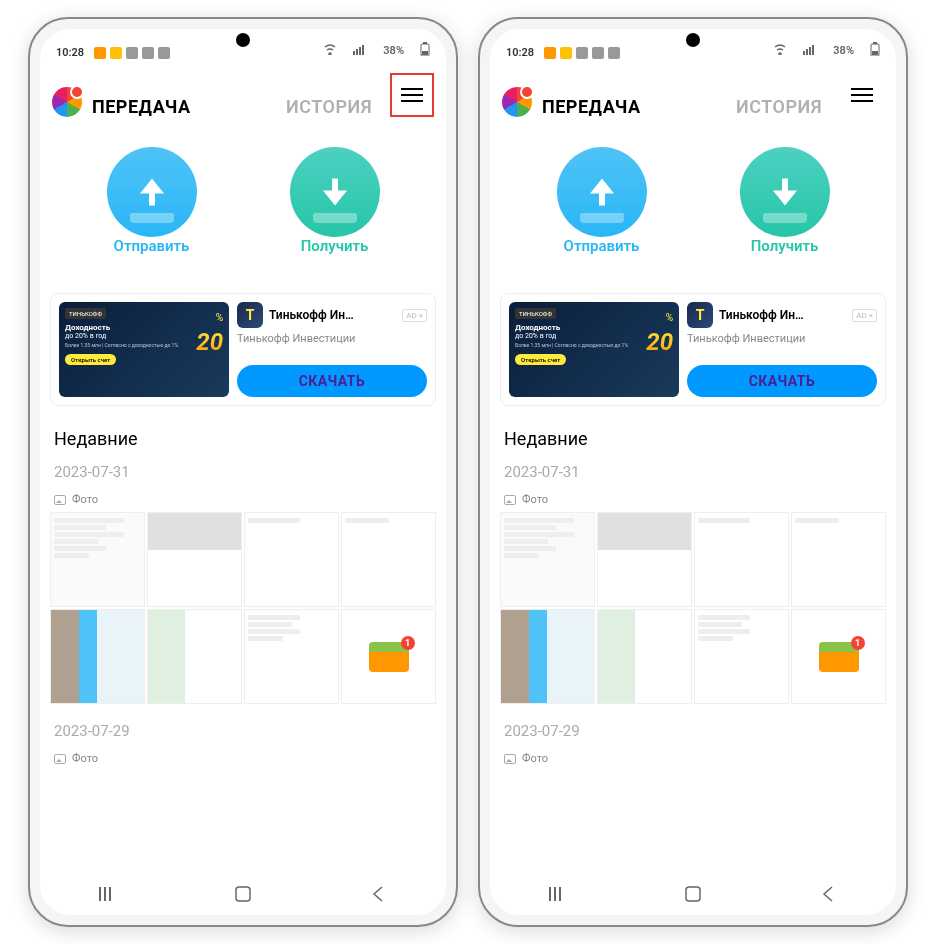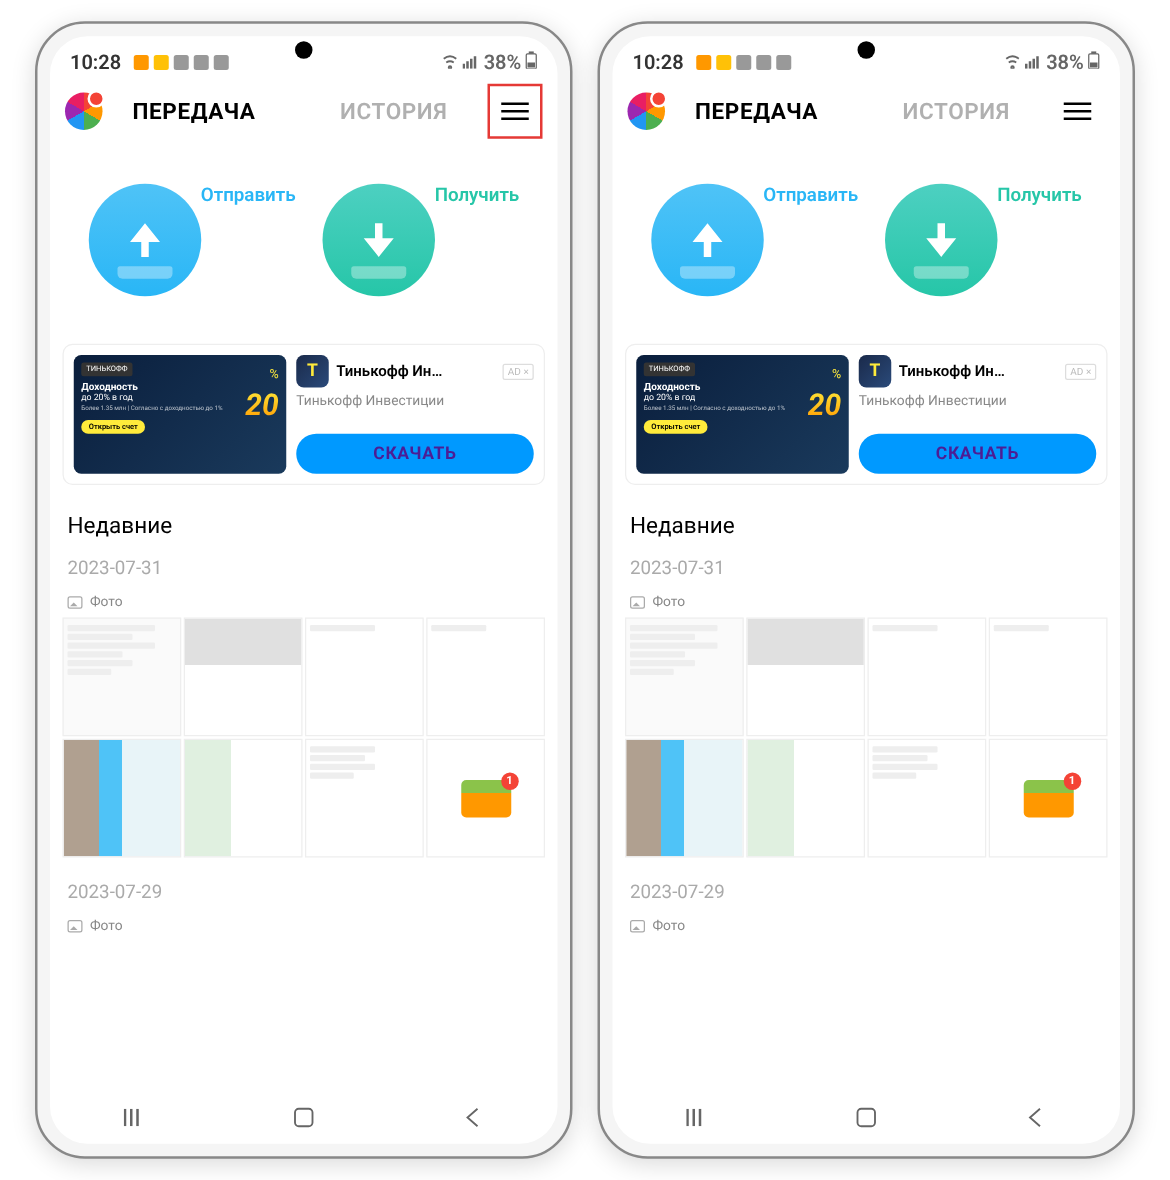--- a/index.html
+++ b/index.html
@@ -1,38 +1,38 @@
 <!DOCTYPE html>
 <html><head>
 <meta charset="utf-8">
 <style>
   *{box-sizing:border-box;margin:0;padding:0;font-family:-apple-system,BlinkMacSystemFont,"Segoe UI",Roboto,Arial,sans-serif}
   body{background:#fff;width:936px;height:944px;display:flex;gap:20px;justify-content:center;align-items:center}
   .phone{width:430px;height:910px;background:#f5f5f5;border-radius:40px;border:2px solid #888;padding:10px;position:relative;box-shadow:0 4px 20px rgba(0,0,0,0.15)}
   .screen{width:100%;height:100%;background:#fff;border-radius:30px;overflow:hidden;position:relative;display:flex;flex-direction:column}
   .notch{position:absolute;top:14px;left:50%;transform:translateX(-50%);width:14px;height:14px;background:#000;border-radius:50%;z-index:100}
-  .statusbar{height:32px;display:flex;align-items:flex-end;padding:0 16px 2px;font-size:16px;font-weight:600;color:#333}
+  .statusbar{height:32px;display:flex;align-items:flex-end;padding:0 16px 2px;font-size:11px;font-weight:600;color:#333}
   .sb-left{display:flex;align-items:center;gap:4px}
   .sb-left .time{margin-right:6px}
-  .sb-right{margin-left:auto;display:flex;align-items:center;gap:3px}
+  .sb-right{margin-left:auto;display:flex;align-items:center;gap:16px}
   .sbicon{width:12px;height:12px;display:inline-block}
   .orange{background:#ff9800;border-radius:2px}
   .yellow{background:#ffc107;border-radius:2px}
   .gray{background:#999;border-radius:2px}
   .darkgray{color:#666}
-  .topnav{height:56px;display:flex;align-items:center;padding:0 12px;gap:24px}
+  .topnav{height:56px;display:flex;align-items:flex-end;padding:0 12px;gap:10px}
   .logo{width:30px;height:30px;border-radius:50%;background:conic-gradient(#f44336 0 60deg,#ff9800 60deg 120deg,#4caf50 120deg 180deg,#2196f3 180deg 240deg,#9c27b0 240deg 300deg,#e91e63 300deg 360deg);position:relative}
   .logo::after{content:"";position:absolute;top:-2px;right:-2px;width:10px;height:10px;background:#f44336;border-radius:50%;border:2px solid #fff}
   .tab{font-size:18px;font-weight:700;color:#000;letter-spacing:0.5px}
   .tab.inactive{color:#b0b0b0;margin-left:auto;margin-right:8px;font-weight:600}
   .hamburger{width:44px;height:44px;display:flex;flex-direction:column;justify-content:center;align-items:center;gap:4px}
   .hamburger span{width:22px;height:2px;background:#000}
   .hl-red{border:2px solid #e53935}
   .actions{display:flex;justify-content:space-around;padding:30px 20px 10px}
-  .actbtn{display:flex;}
+  .actbtn{display:flex;flex-direction:column;align-items:center;}
   .circle{width:90px;height:90px;border-radius:50%;display:flex;align-items:center;justify-content:center;position:relative}
   .c-send{background:linear-gradient(180deg,#4fc3f7,#29b6f6)}
   .c-recv{background:linear-gradient(180deg,#4dd0c1,#26c6a8)}
   .c-arrow{width:36px;height:36px;fill:#fff}
   .tray{position:absolute;bottom:14px;width:44px;height:10px;background:rgba(255,255,255,0.35);border-radius:2px 2px 4px 4px}
   .actlabel{font-size:15px;font-weight:600}
   .l-send{color:#29b6f6}
   .l-recv{color:#26c6a8}
   .adcard{margin:28px 10px 0;border:1px solid #eee;border-radius:8px;padding:8px;display:flex;gap:8px}
   .adimg{width:170px;height:95px;background:linear-gradient(135deg,#0a1e3c,#1a3a5c);border-radius:6px;padding:6px;color:#fff;font-size:7px;position:relative;overflow:hidden}

